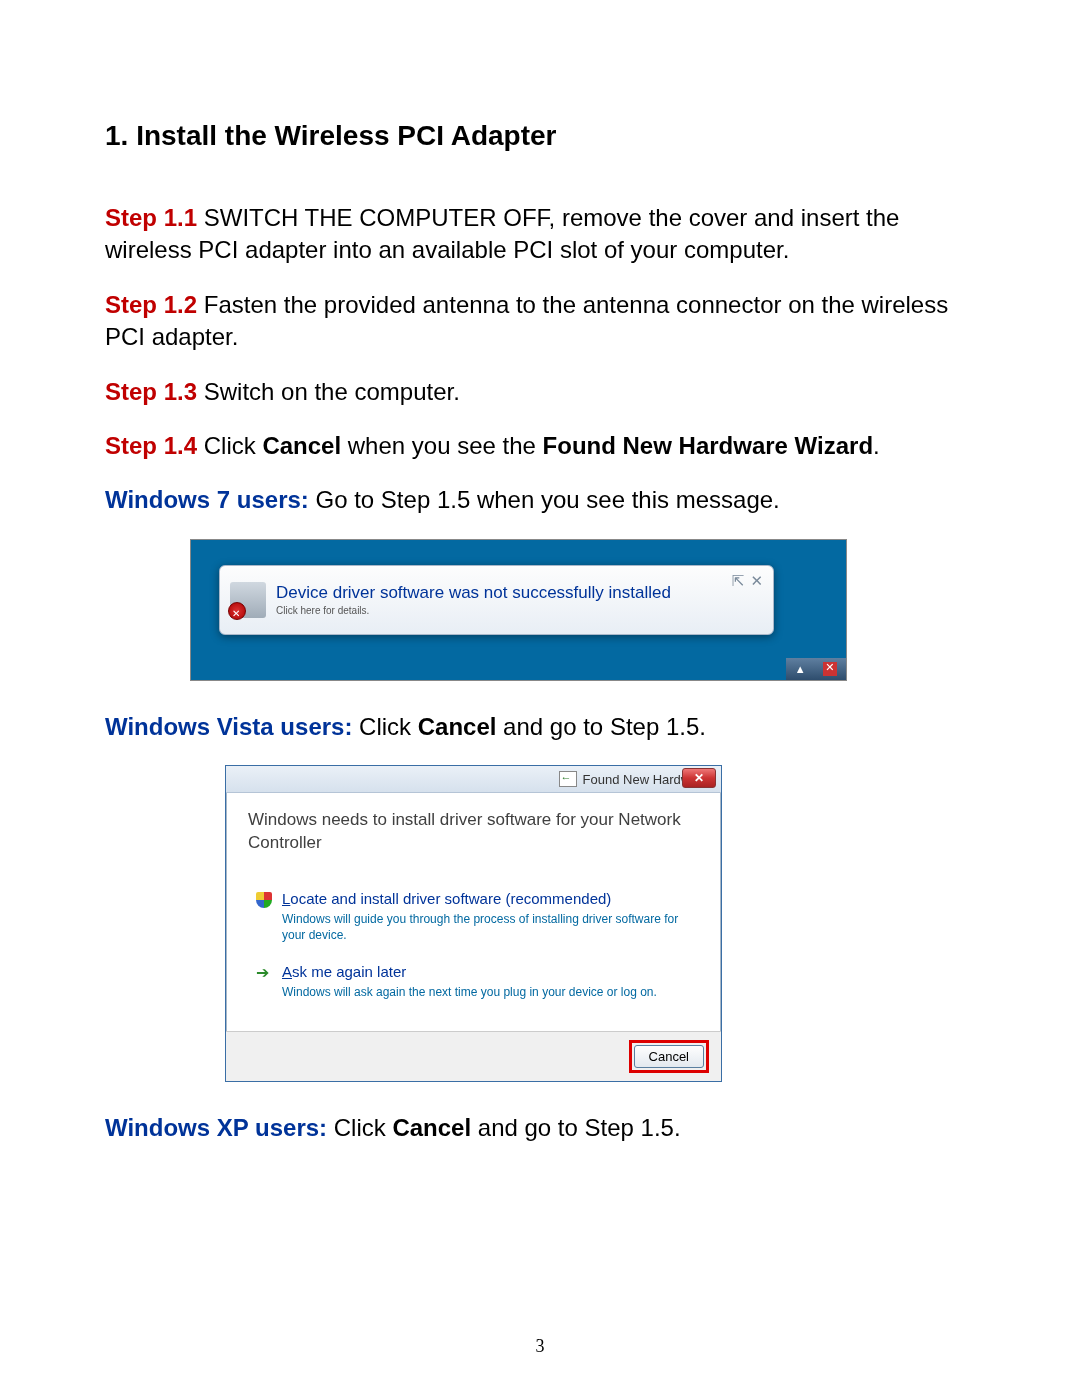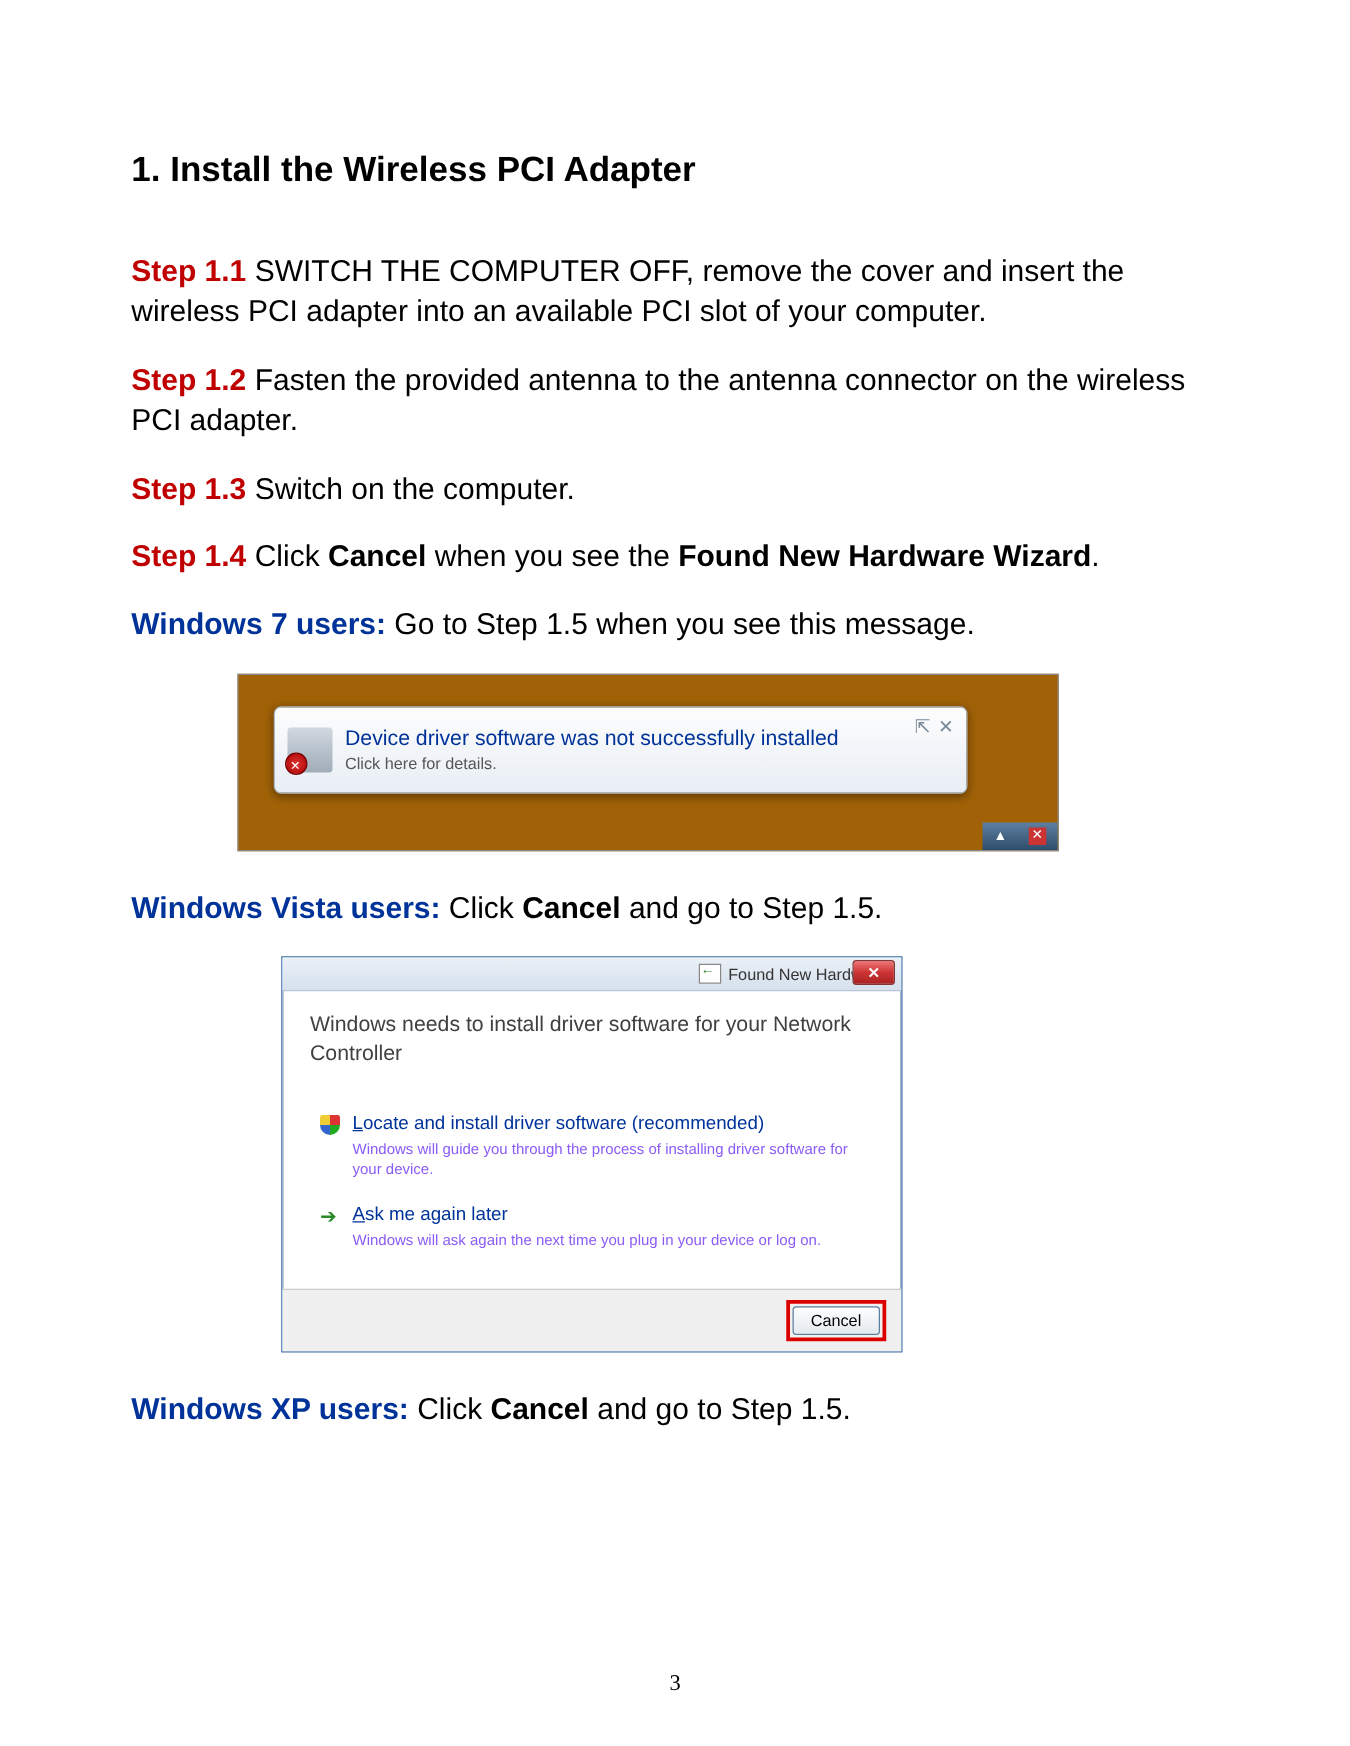--- a/index.html
+++ b/index.html
@@ -33,21 +33,21 @@
   .win-label {
     font-weight: bold;
     color: #003399;
   }
   .bold { font-weight: bold; }
 
   
   .win7-block {
     width: 655px;
     height: 140px;
-    background: #a16207;
+    background: #0369a1;
     margin: 0 0 30px 85px;
     position: relative;
     border: 1px solid #888;
   }
   .balloon {
     position: absolute;
     top: 25px;
     left: 28px;
     width: 555px;
     height: 70px;
@@ -91,21 +91,21 @@
   }
   .balloon-text {
     flex: 1;
   }
   .balloon-title {
     color: #003399;
     font-size: 17px;
   }
   .balloon-sub {
     color: #555;
-    font-size: 13px;
+    font-size: 10px;
     margin-top: 2px;
   }
   .balloon-actions {
     display: flex;
     gap: 6px;
     color: #7a8a9a;
     font-size: 15px;
     align-self: flex-start;
   }
   .tray-strip {
@@ -233,21 +233,21 @@
     position: absolute;
     top: -2px;
   }
   .vista-option-title {
     color: #003399;
     font-size: 15px;
     text-align: right;
   }
   .vista-option-title .ul { text-decoration: underline; }
   .vista-option-desc {
-    color: #8b5cf6;
+    color: #0369a1;
     font-size: 12px;
     margin: 4px 0 0 26px;
     line-height: 1.3;
   }
   .vista-footer {
     border-top: 1px solid #ccc;
     background: #f0f0f0;
     padding: 8px 12px;
     display: flex;
     justify-content: flex-end;

